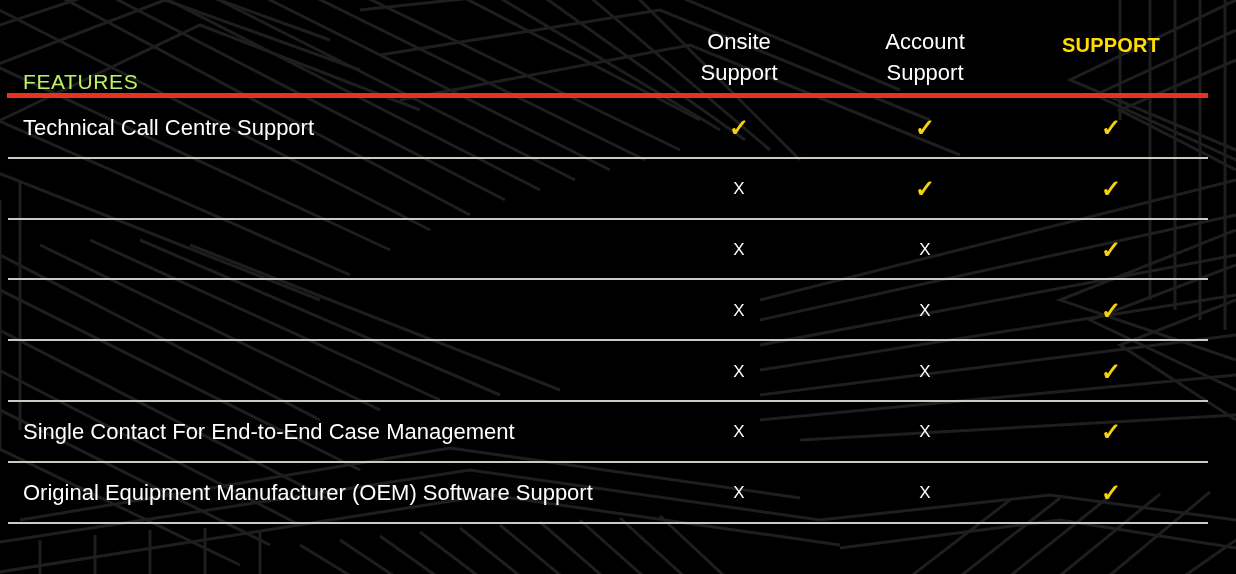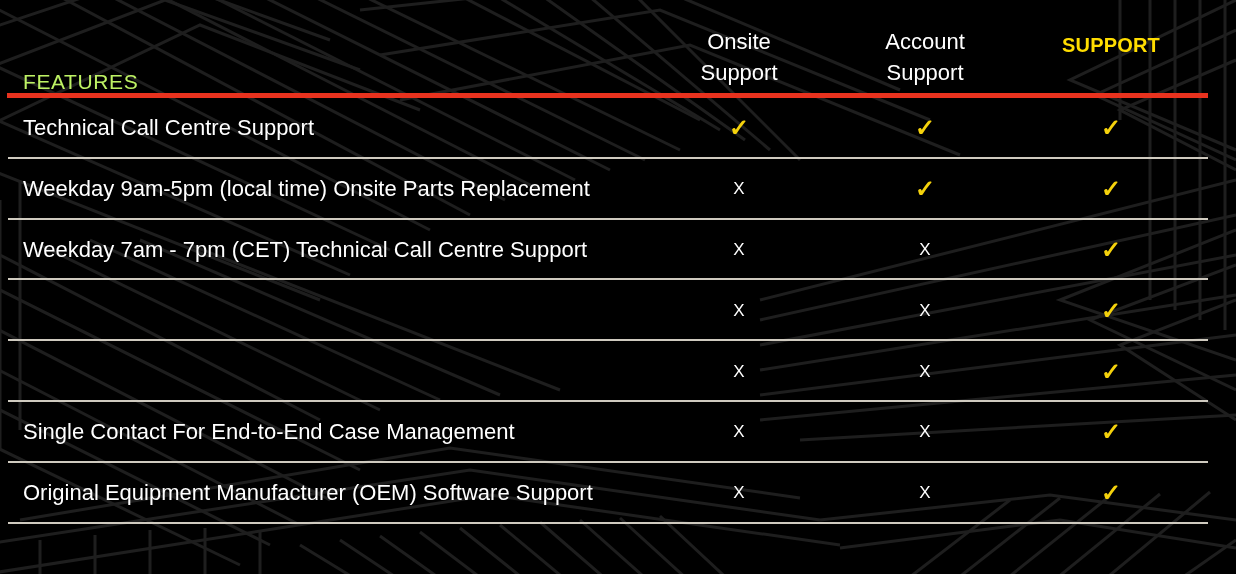--- a/index.html
+++ b/index.html
@@ -266,29 +266,27 @@
 
       <div class="row">
         <div class="row-label">Technical Call Centre Support</div>
         <div class="cell col-1"><span class="mark-yes">✓</span></div>
         <div class="cell col-2"><span class="mark-yes">✓</span></div>
         <div class="cell col-3"><span class="mark-yes">✓</span></div>
         <div class="divider"></div>
       </div>
 
       <div class="row">
-        <div class="row-label">Weekday 9am-5pm (local time) Onsite Parts Replacement</div>
         <div class="cell col-1"><span class="mark-no">X</span></div>
         <div class="cell col-2"><span class="mark-yes">✓</span></div>
         <div class="cell col-3"><span class="mark-yes">✓</span></div>
         <div class="divider"></div>
       </div>
 
       <div class="row">
-        <div class="row-label">Weekday 7am - 7pm (CET) Technical Call Centre Support</div>
         <div class="cell col-1"><span class="mark-no">X</span></div>
         <div class="cell col-2"><span class="mark-no">X</span></div>
         <div class="cell col-3"><span class="mark-yes">✓</span></div>
         <div class="divider"></div>
       </div>
 
       <div class="row">
         <div class="cell col-1"><span class="mark-no">X</span></div>
         <div class="cell col-2"><span class="mark-no">X</span></div>
         <div class="cell col-3"><span class="mark-yes">✓</span></div>

